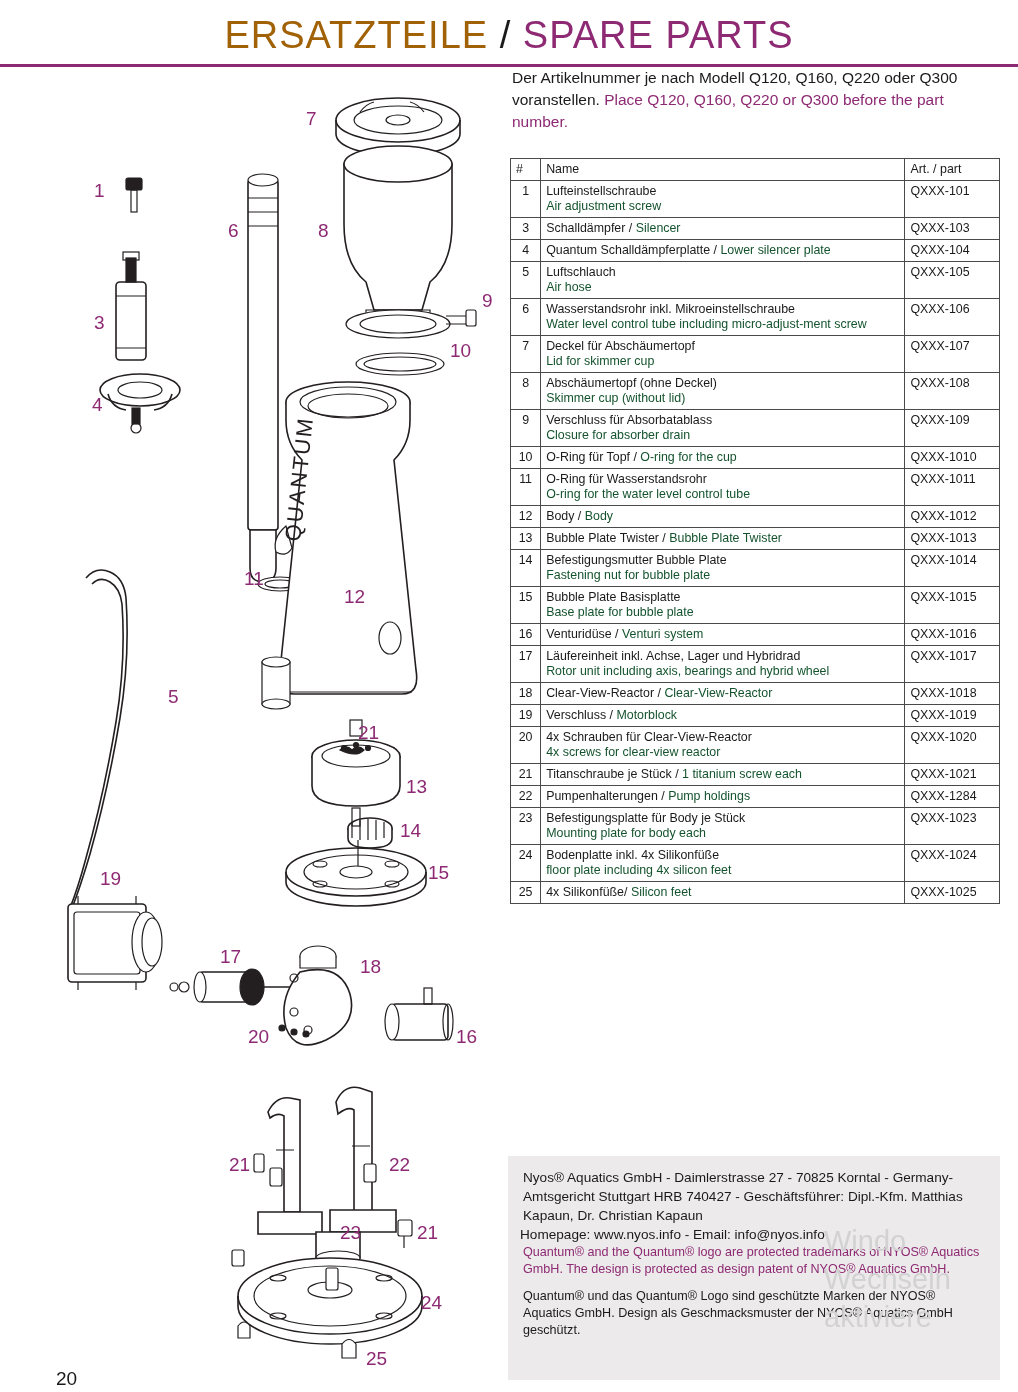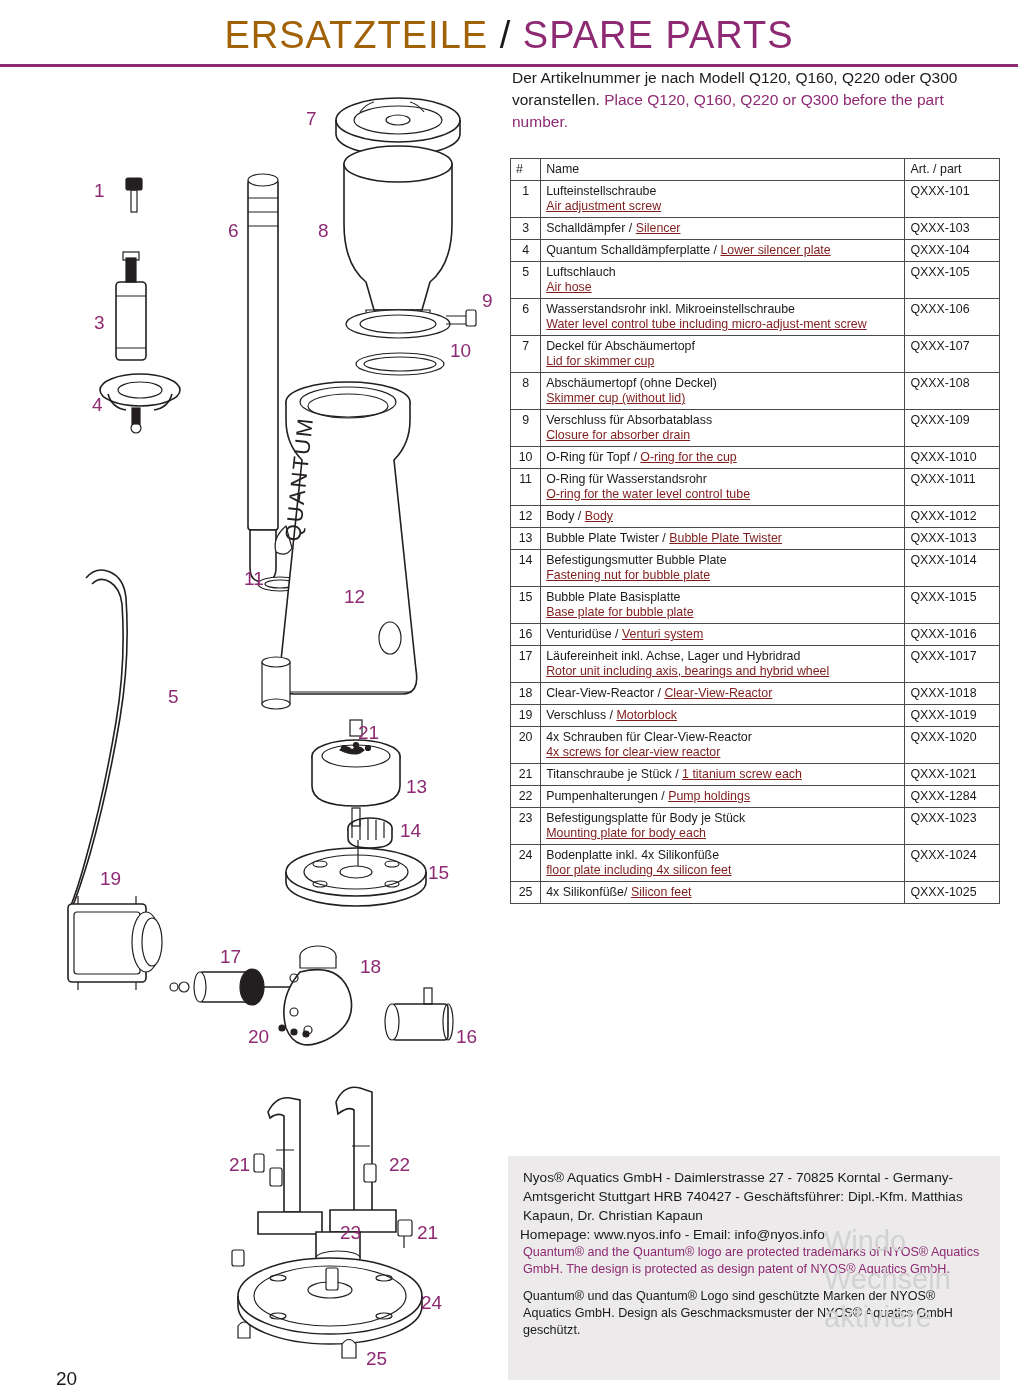--- a/index.html
+++ b/index.html
@@ -49,21 +49,21 @@
     border:1px solid #4a4a4a;
     padding:3px 5px;
     vertical-align:top;
     line-height:15px;
   }
   table.parts th { font-weight:400; text-align:left; background:#fff; }
   .col-num { width:30px; text-align:center; }
   .col-name { width:362px; }
   .col-art { width:94px; }
   .de-t { color:#1a1a1a; }
-  .en-t { color:#7f1d1d;text-decoration:underline; }
+  .en-t { color:#14532d; }
 
   
   .company-box {
     position:absolute; left:508px; top:1156px; width:492px; height:224px;
     background:#eceaea;
     padding:12px 14px 10px 12px;
     font-size:13.6px; line-height:19px;
   }
   .company-box p { margin:0 0 10px 3px; }
   .company-box .small { font-size:12.6px; line-height:17px; }

